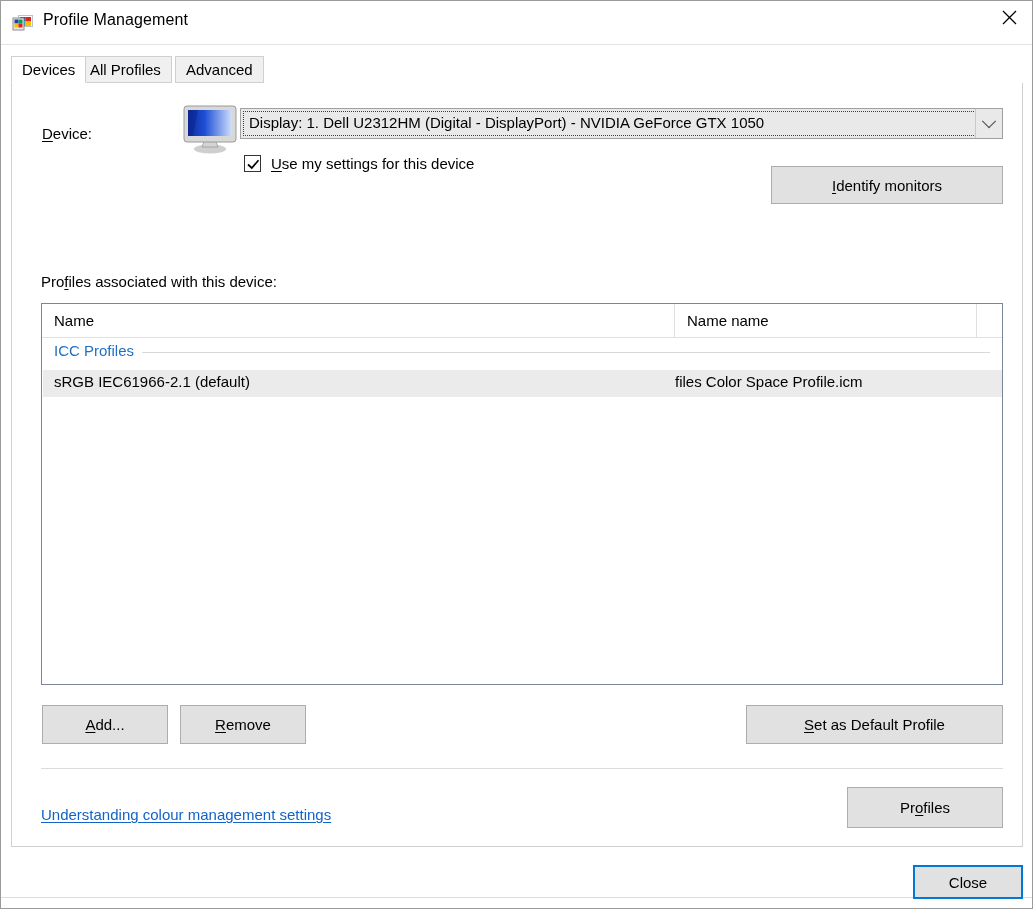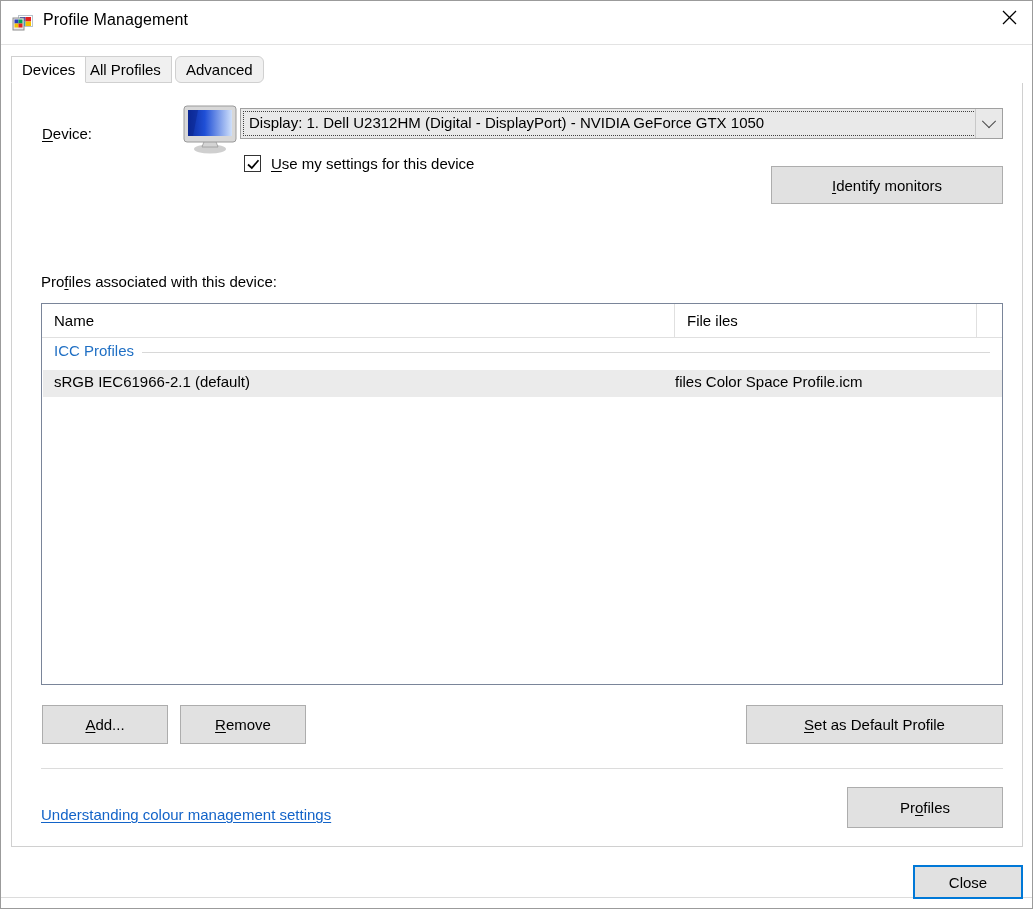--- a/index.html
+++ b/index.html
@@ -341,21 +341,21 @@
   </div>
 
   <div class="tabstrip">
     <div class="tabstrip-line"></div>
     <div class="tab active" style="left:0px;">
       <span>Devices</span>
     </div>
     <div class="tab" style="left:68px;">
       <span>All Profiles</span>
     </div>
-    <div class="tab" style="left:164px;border-radius:6px;">
+    <div class="tab" style="left:164px;">
       <span>Advanced</span>
     </div>
   </div>
 
   <div class="panel">
 
     <div class="lbl device-label"><span class="u">D</span>evice:</div>
 
     <span class="monitor-icon">
       <svg width="60" height="52" viewBox="0 0 60 52">
@@ -397,21 +397,21 @@
     </div>
 
     <div class="lbl profiles-label">Pro<span class="u">f</span>iles associated with this device:</div>
 
     <div class="listview">
       <div class="lv-header">
         <div class="lv-col" style="left:0px; width:632px;">
           <span>Name</span>
         </div>
         <div class="lv-col sep" style="left:632px; width:302px;">
-          <span>File iles</span>
+          <span>Name name</span>
         </div>
         <div class="lv-col sep" style="left:934px; width:26px;">
           <span></span>
         </div>
       </div>
 
       <div class="lv-group">
         <span class="lv-group-text">ICC Profiles</span>
         <span class="lv-group-rule"></span>
       </div>

